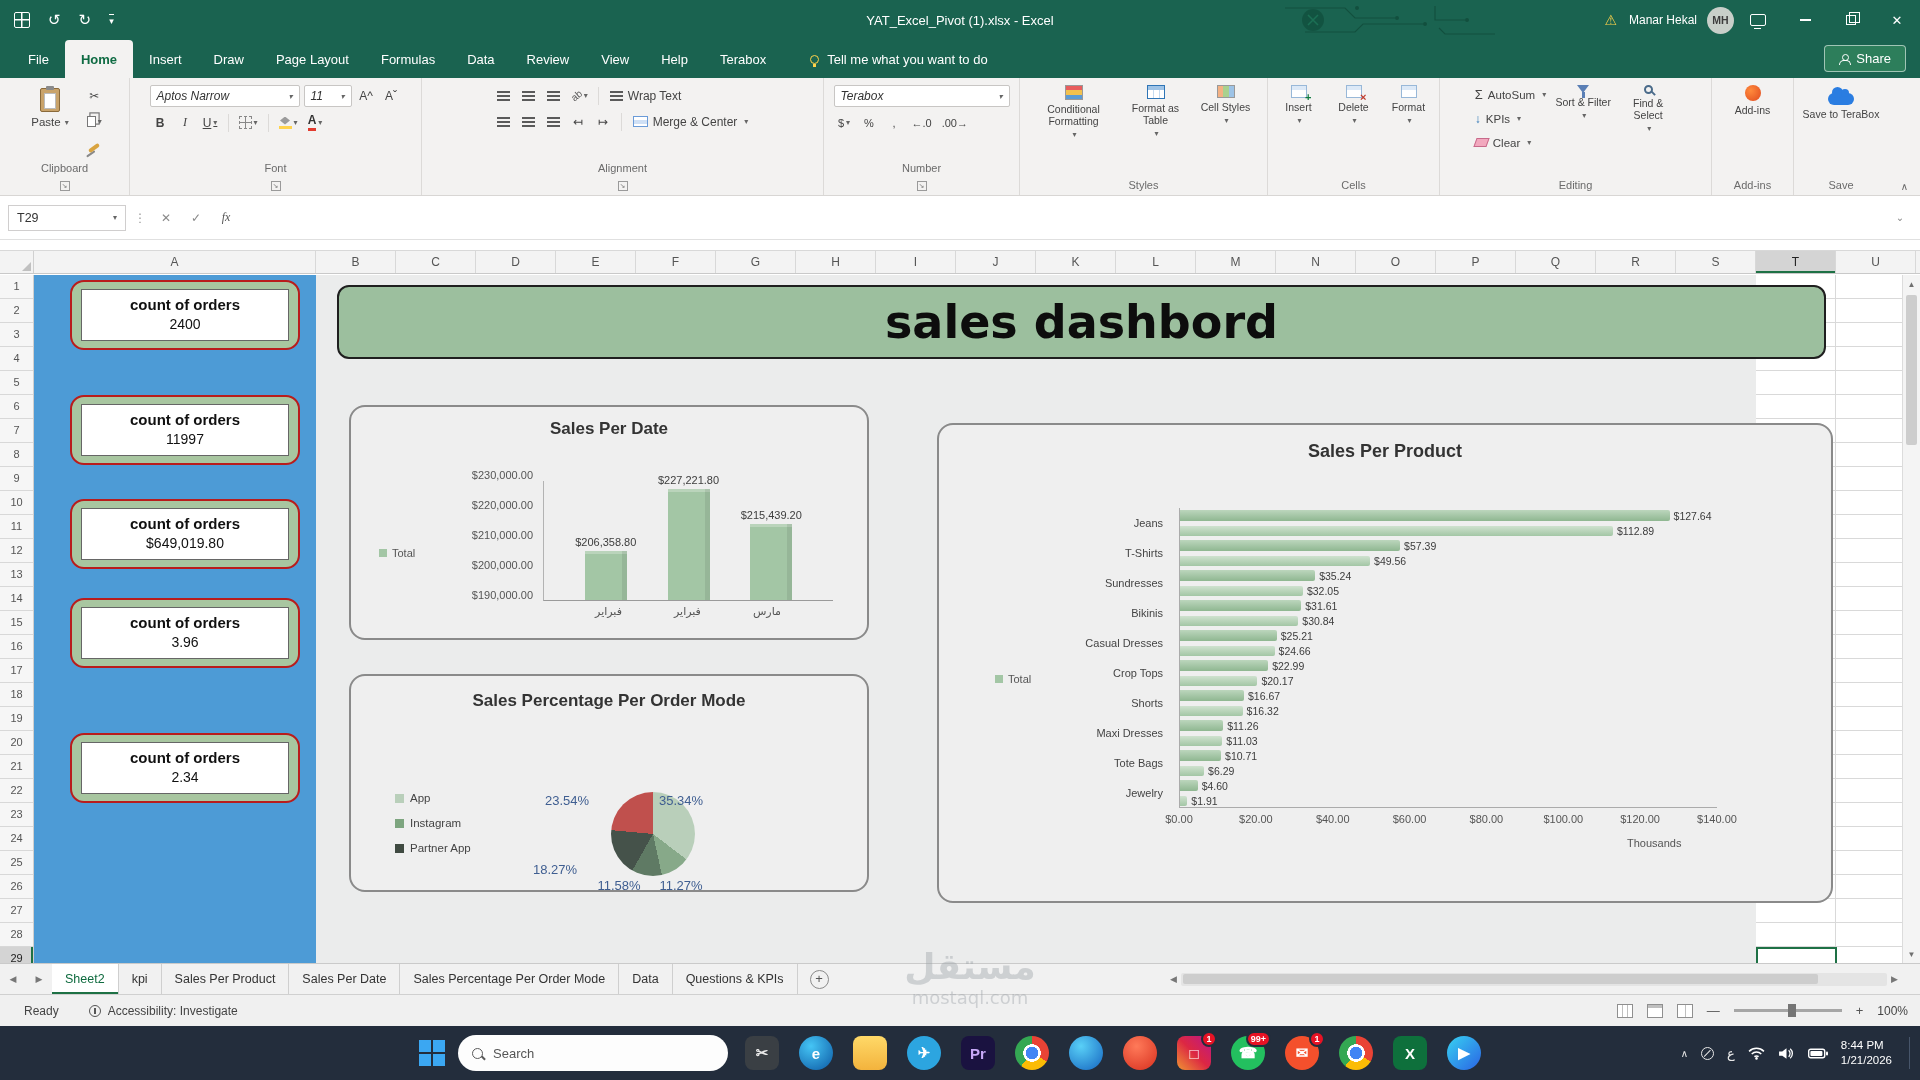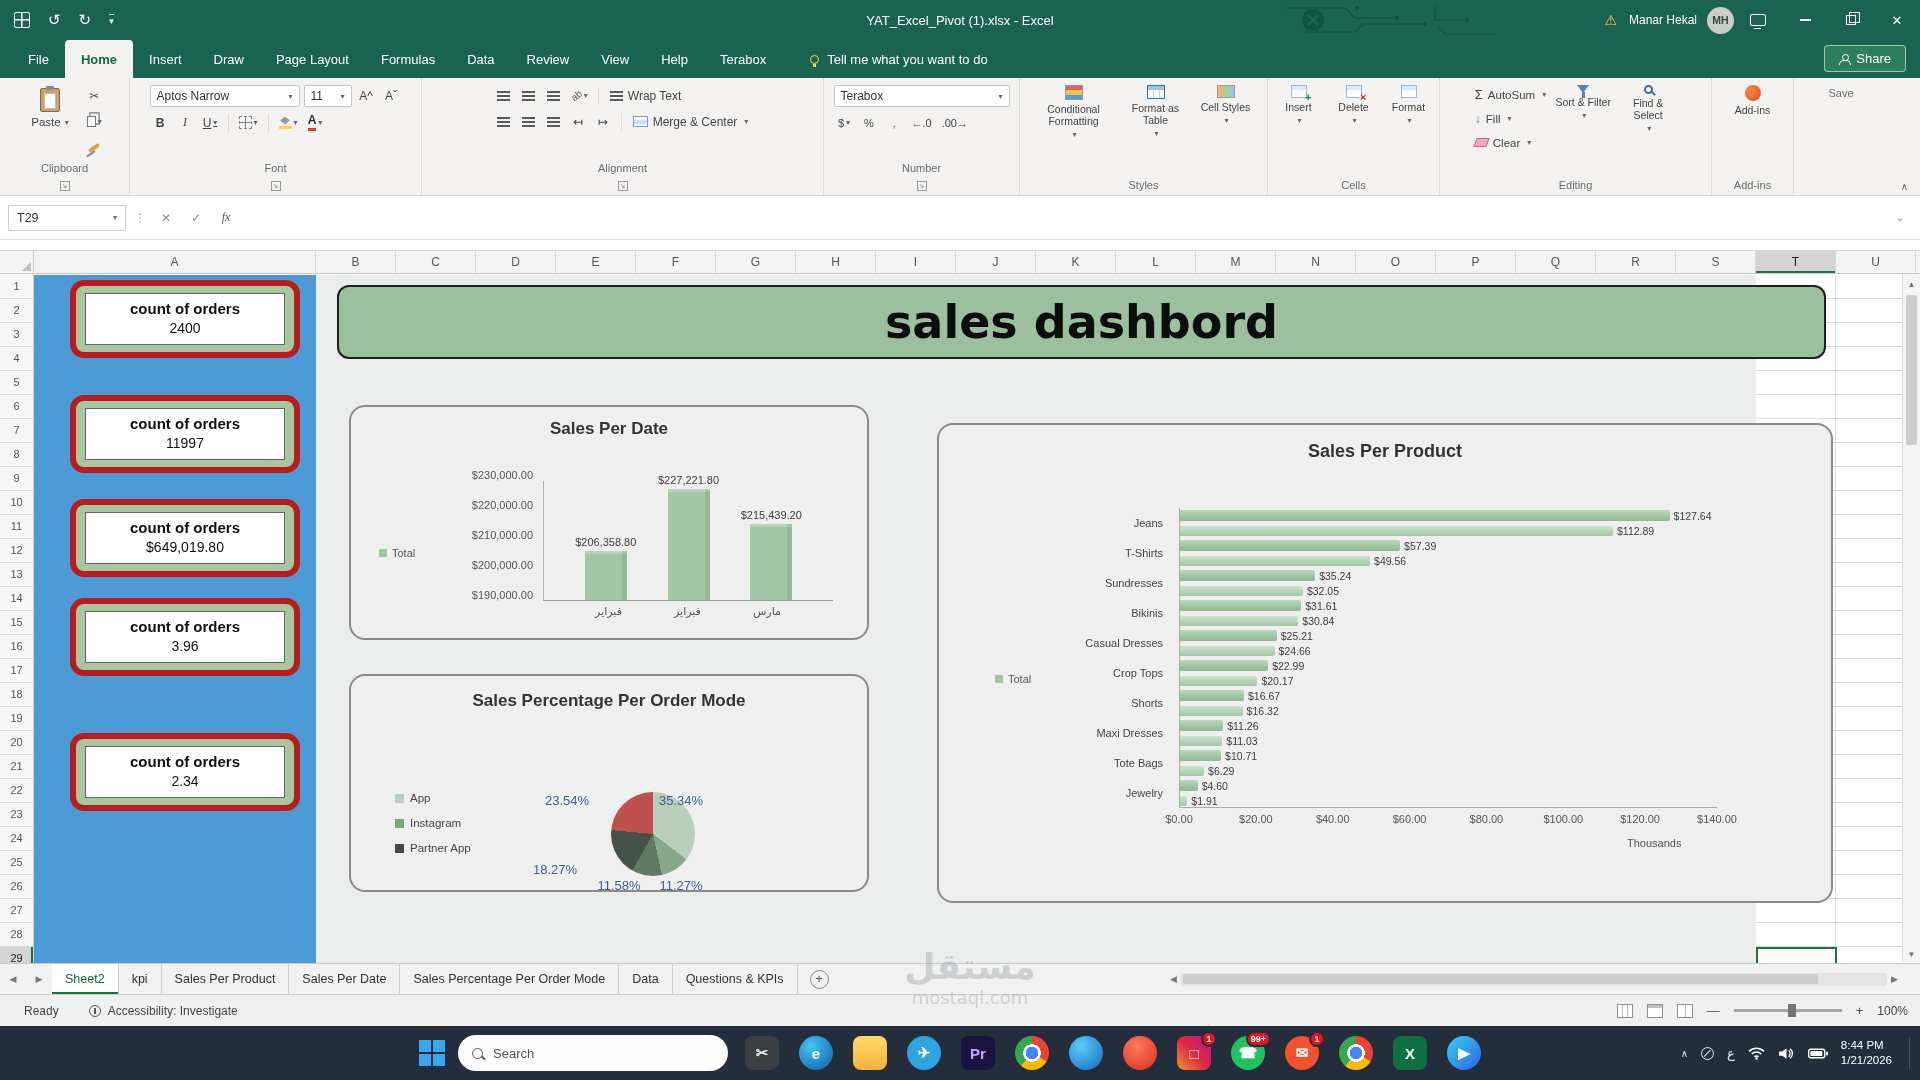--- a/index.html
+++ b/index.html
@@ -49,21 +49,21 @@
   .rgroup { border-right:1px solid #dcdad8; display:flex; flex-direction:column; justify-content:space-between; padding-top:7px; }
   .rg-content { display:flex; gap:8px; justify-content:center; align-items:flex-start; flex:1; padding:0 6px; }
   .rg-label { font-size:11px; color:#6b6b6b; display:flex; justify-content:center; align-items:center; gap:7px; padding:2px 0 4px;flex-direction:column; }
   .dlg { width:10px; height:10px; border:1px solid #9a9a9a; font-size:7px; line-height:8px; text-align:center; color:#777; }
   .big-btn { display:flex; flex-direction:column; align-items:center; justify-content:flex-start; gap:4px; padding:3px 7px; font-size:11.5px; color:#444; }
   .bb-label { display:flex; align-items:center; gap:2px; }
   .dd { font-size:8px; color:#666; margin-left:2px; }
   .rg-rows { display:flex; flex-direction:column; gap:5px; }
   .rrow { display:flex; align-items:center; gap:4px; }
   .sbtn { min-width:21px; height:21px; display:flex; align-items:center; justify-content:center; font-size:12px; color:#444; border-radius:2px; padding:0 3px; }
-  .combo { height:22px; background:#fff; border:1px solid #c8c6c4; display:flex; align-items:center; justify-content:space-between; padding:0 6px; font-size:12px; color:#333; border-radius:2px; }
+  .combo { height:22px; background:#fff; border:1px solid #c8c6c4; display:flex; align-items:center; justify-content:space-between; padding:0 6px; font-size:12px; color:#333; border-radius:2px;font-style:italic; }
   .vsep { width:1px; height:18px; background:#dcdad8; margin:0 3px; }
   .ic-paste { width:20px; height:24px; background:#c9a36a; border:1px solid #8a6a3a; border-radius:2px; position:relative; }
   .ic-paste::before { content:""; position:absolute; left:3px; top:4px; right:3px; bottom:2px; background:#fff; border:1px solid #bbb; }
   .ic-paste::after { content:""; position:absolute; top:-3px; left:50%; transform:translateX(-50%); width:8px; height:4px; background:#8a8a8a; border-radius:1px; }
   .ic-copy { width:9px; height:11px; border:1.2px solid #777; background:#fff; box-shadow:3px -3px 0 -0.5px #f3f2f1, 3px -3px 0 0.7px #777; }
   .ic-brush { width:12px; height:4px; background:#d9a440; transform:rotate(-35deg); border-radius:2px; box-shadow:-6px 3px 0 -1px #8a8a8a; }
   .b { font-weight:bold; } .i { font-style:italic; font-family:"Liberation Serif",serif; } .u { text-decoration:underline; }
   .ic-borders { width:13px; height:13px; border:1px dashed #888;
     background:linear-gradient(#888 0 0) center/100% 1px no-repeat, linear-gradient(#888 0 0) center/1px 100% no-repeat; }
   .ic-fillc { display:flex; flex-direction:column; align-items:center; }
@@ -122,21 +122,21 @@
   
   .grid { position:absolute; left:0; top:275px; width:1920px; height:688px; overflow:hidden; background:#fff; }
   .row-headers { position:absolute; left:0; top:0; width:34px; height:100%; background:#f6f6f6; border-right:1px solid #cfcfcf; }
   .rowh { height:24px; line-height:23px; text-align:center; font-size:11px; color:#555; border-bottom:1px solid #d8d8d8; }
   .rowh.sel { background:#d4d4d4; color:#222; box-shadow:inset -2px 0 0 #1e7145; }
   .gridlines { position:absolute; left:316px; top:0; width:1586px; height:100%; background:
       repeating-linear-gradient(to right, transparent 0 79px, #d9d9d9 79px 80px),
       repeating-linear-gradient(to bottom, transparent 0 23px, #d9d9d9 23px 24px); }
   .dash-bg { position:absolute; left:316px; top:0; width:1440px; height:100%; background:#ebecec; }
   .sidebar { position:absolute; left:34px; top:0; width:282px; height:100%; background:#4d9bd6; }
-  .kpi-card { position:absolute; left:36px; width:230px; background:#a8c6a0; border:6px solid #b91c1c; border-radius:14px; padding:7px 9px; }
+  .kpi-card { position:absolute; left:36px; width:230px; background:#a8c6a0; border:2px solid #b91c1c; border-radius:14px; padding:7px 9px; }
   .kpi-inner { background:#fff; border:1px solid #666; text-align:center; padding:6px 4px 8px; }
   .kpi-label { font-size:15px; font-weight:bold; color:#111; }
   .kpi-value { font-size:14px; color:#111; margin-top:3px; }
   .banner { position:absolute; left:337px; top:10px; width:1489px; height:74px; background:#9cbf9e; border:2px solid #1f1f1f; border-radius:12px;
     display:flex; align-items:center; justify-content:center; font-family:"DejaVu Sans",sans-serif; font-size:46px; font-weight:bold; color:#0d0d0d; }
   .card { position:absolute; background:#efefef; border:2px solid #8a8a8a; border-radius:16px; }
   .date-card { left:349px; top:130px; width:520px; height:235px; }
   .pie-card { left:349px; top:399px; width:520px; height:218px; }
   .prod-card { left:937px; top:148px; width:896px; height:480px; }
   .c-title { text-align:center; font-weight:bold; font-size:17px; color:#333; margin-top:12px; }
@@ -498,21 +498,21 @@
     <div class="rgroup" style="width:272px">
       <div class="rg-content">
         <div class="rg-rows">
           <div class="erow">
               <span class="sigma">Σ</span>
               <span>AutoSum</span>
               <span class="dd">▾</span>
             </div>
           <div class="erow">
               <span class="ic-fill">↓</span>
-              <span>Fill</span>
+              <span>KPIs</span>
               <span class="dd">▾</span>
             </div>
           <div class="erow">
               <span class="ic-eraser"></span>
               <span>Clear</span>
               <span class="dd">▾</span>
             </div>
         </div>
         <div class="vbtn" style="width:58px">
           <span class="ic-funnel"></span>
@@ -536,20 +536,26 @@
           <span class="ic-addin"></span>
           <span>Add-ins</span>
         </div>
       </div>
       <div class="rg-label">
           <span>Add-ins</span>
         </div>
     </div>
 
     <div class="rgroup" style="width:94px; border-right:none">
+      <div class="rg-content">
+        <div class="vbtn" style="width:80px">
+          <span class="ic-cloud"></span>
+          <span>Save to TeraBox</span>
+        </div>
+      </div>
       <div class="rg-label">
           <span>Save</span>
         </div>
     </div>
     <span class="ribbon-collapse">∧</span>
   </div>
 
   <div class="formula-row">
     <div class="name-box">
         <span>T29</span>

